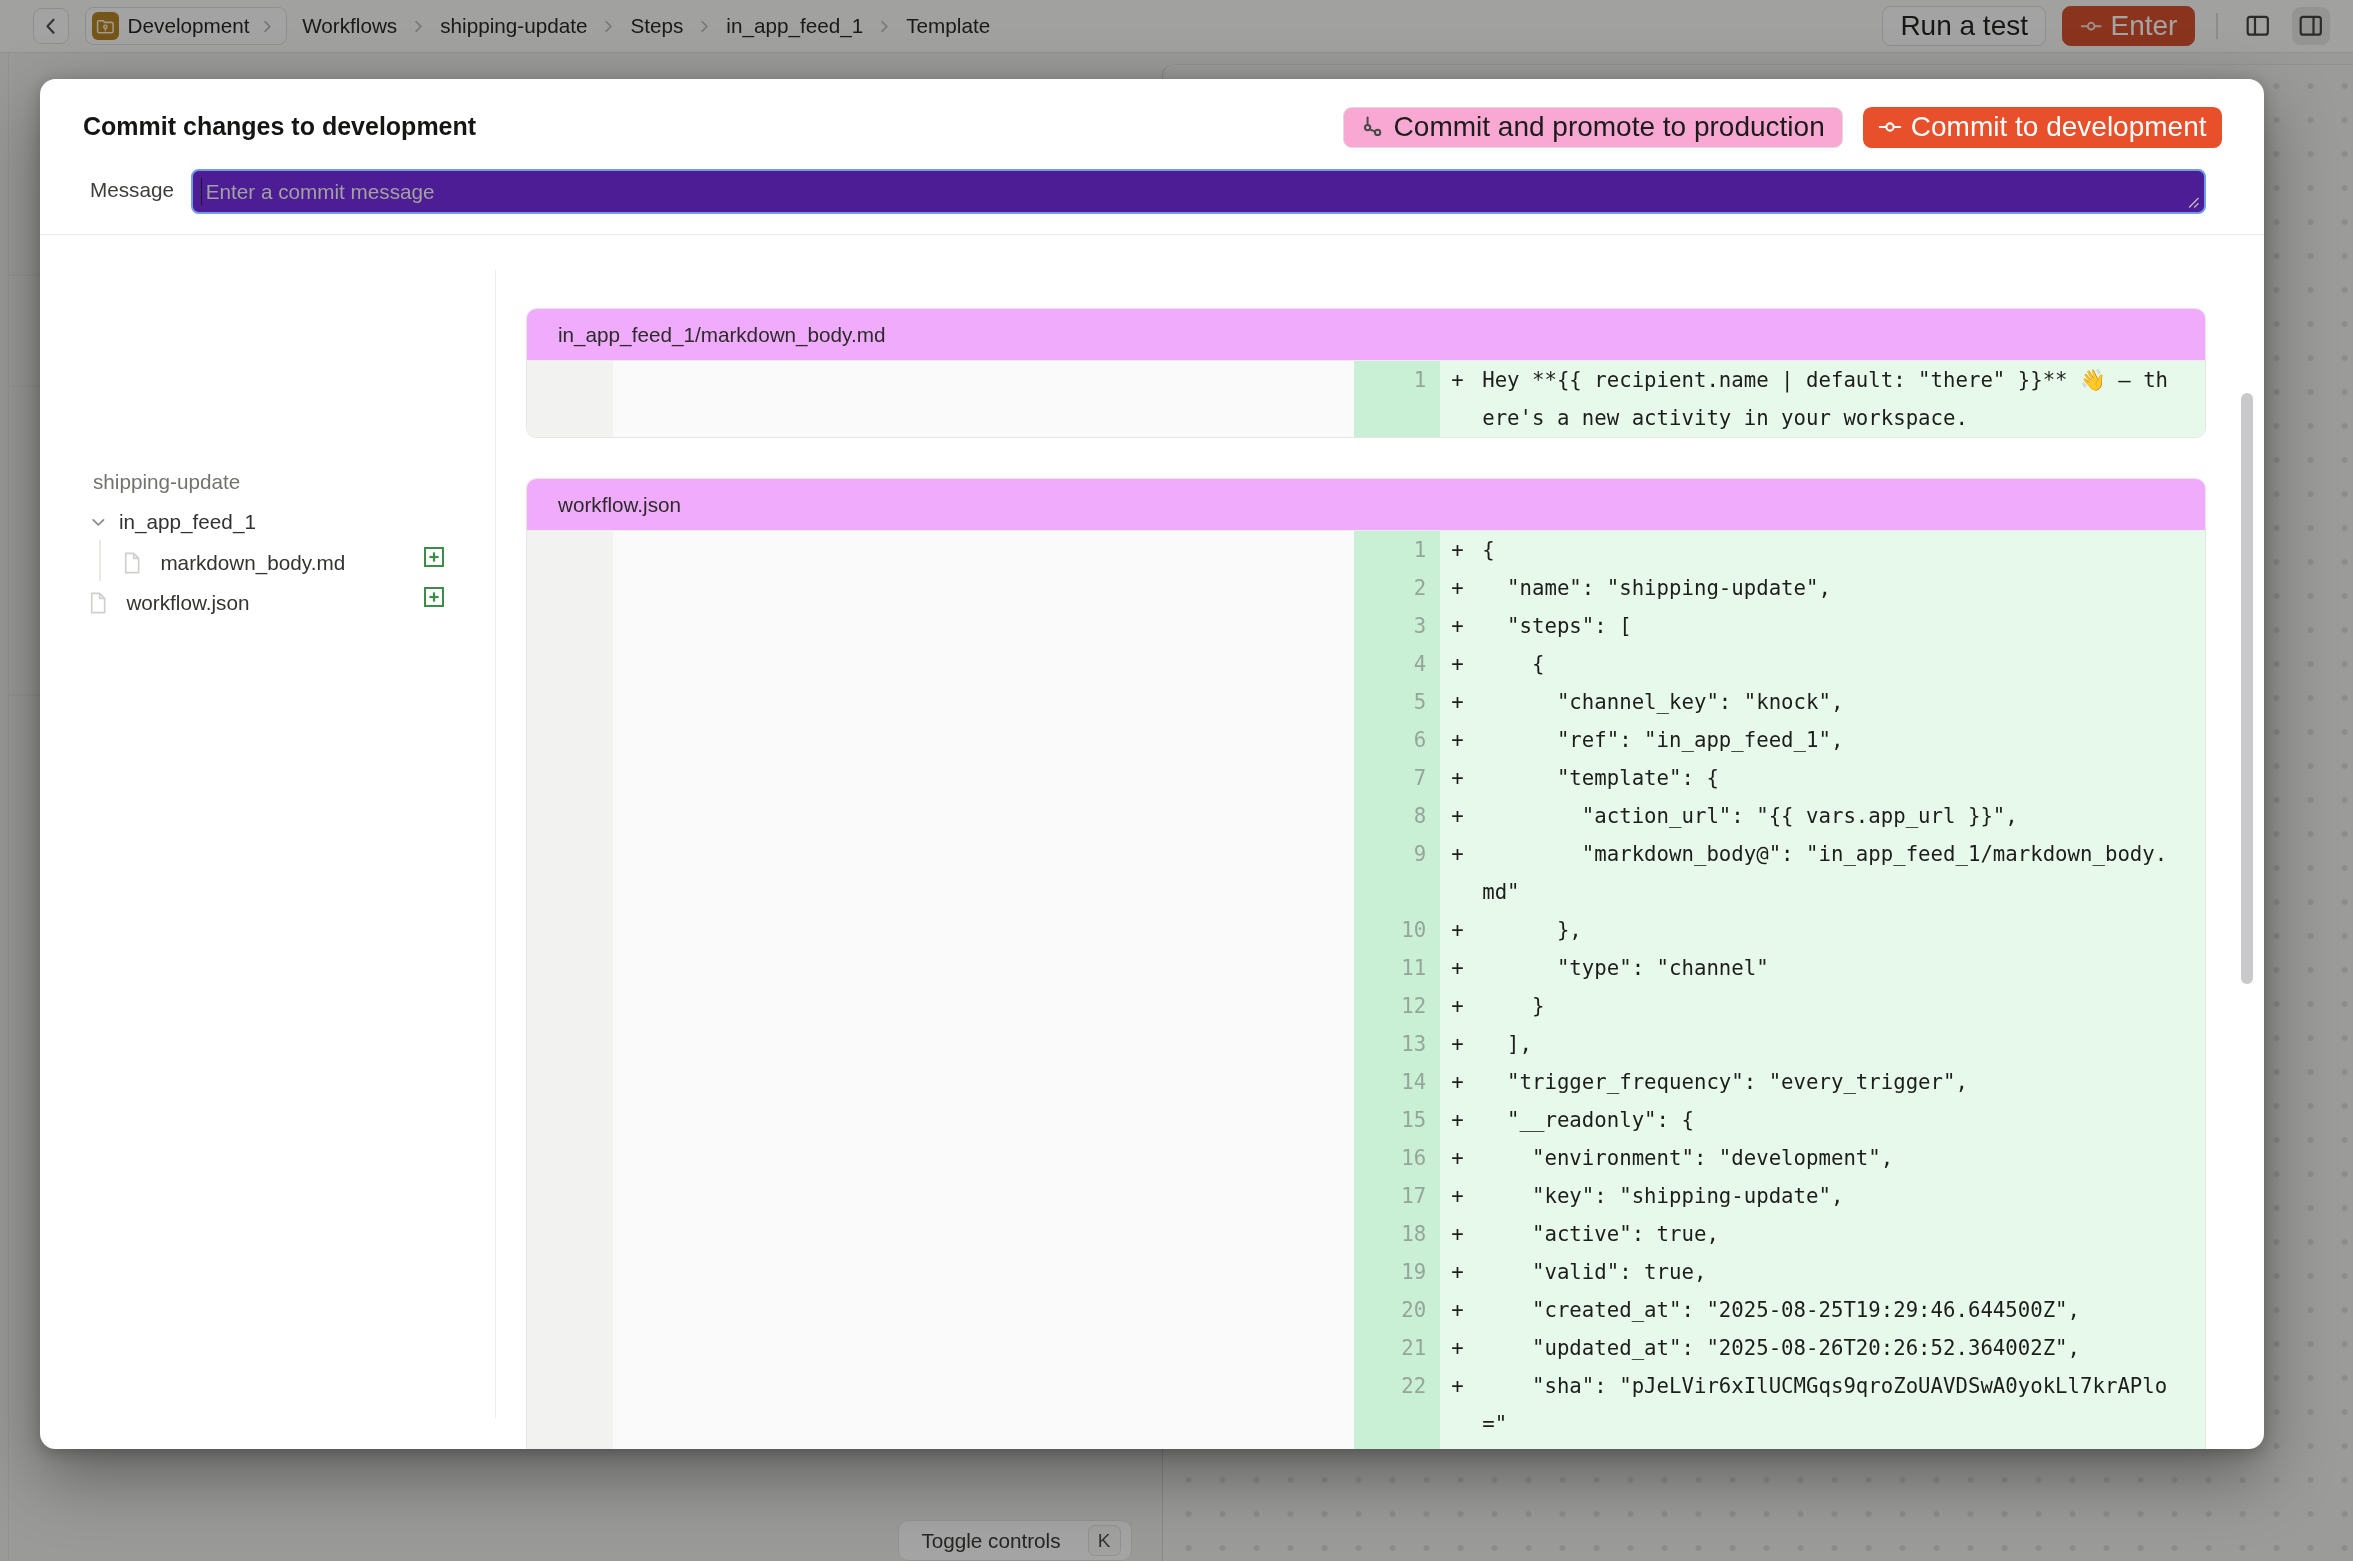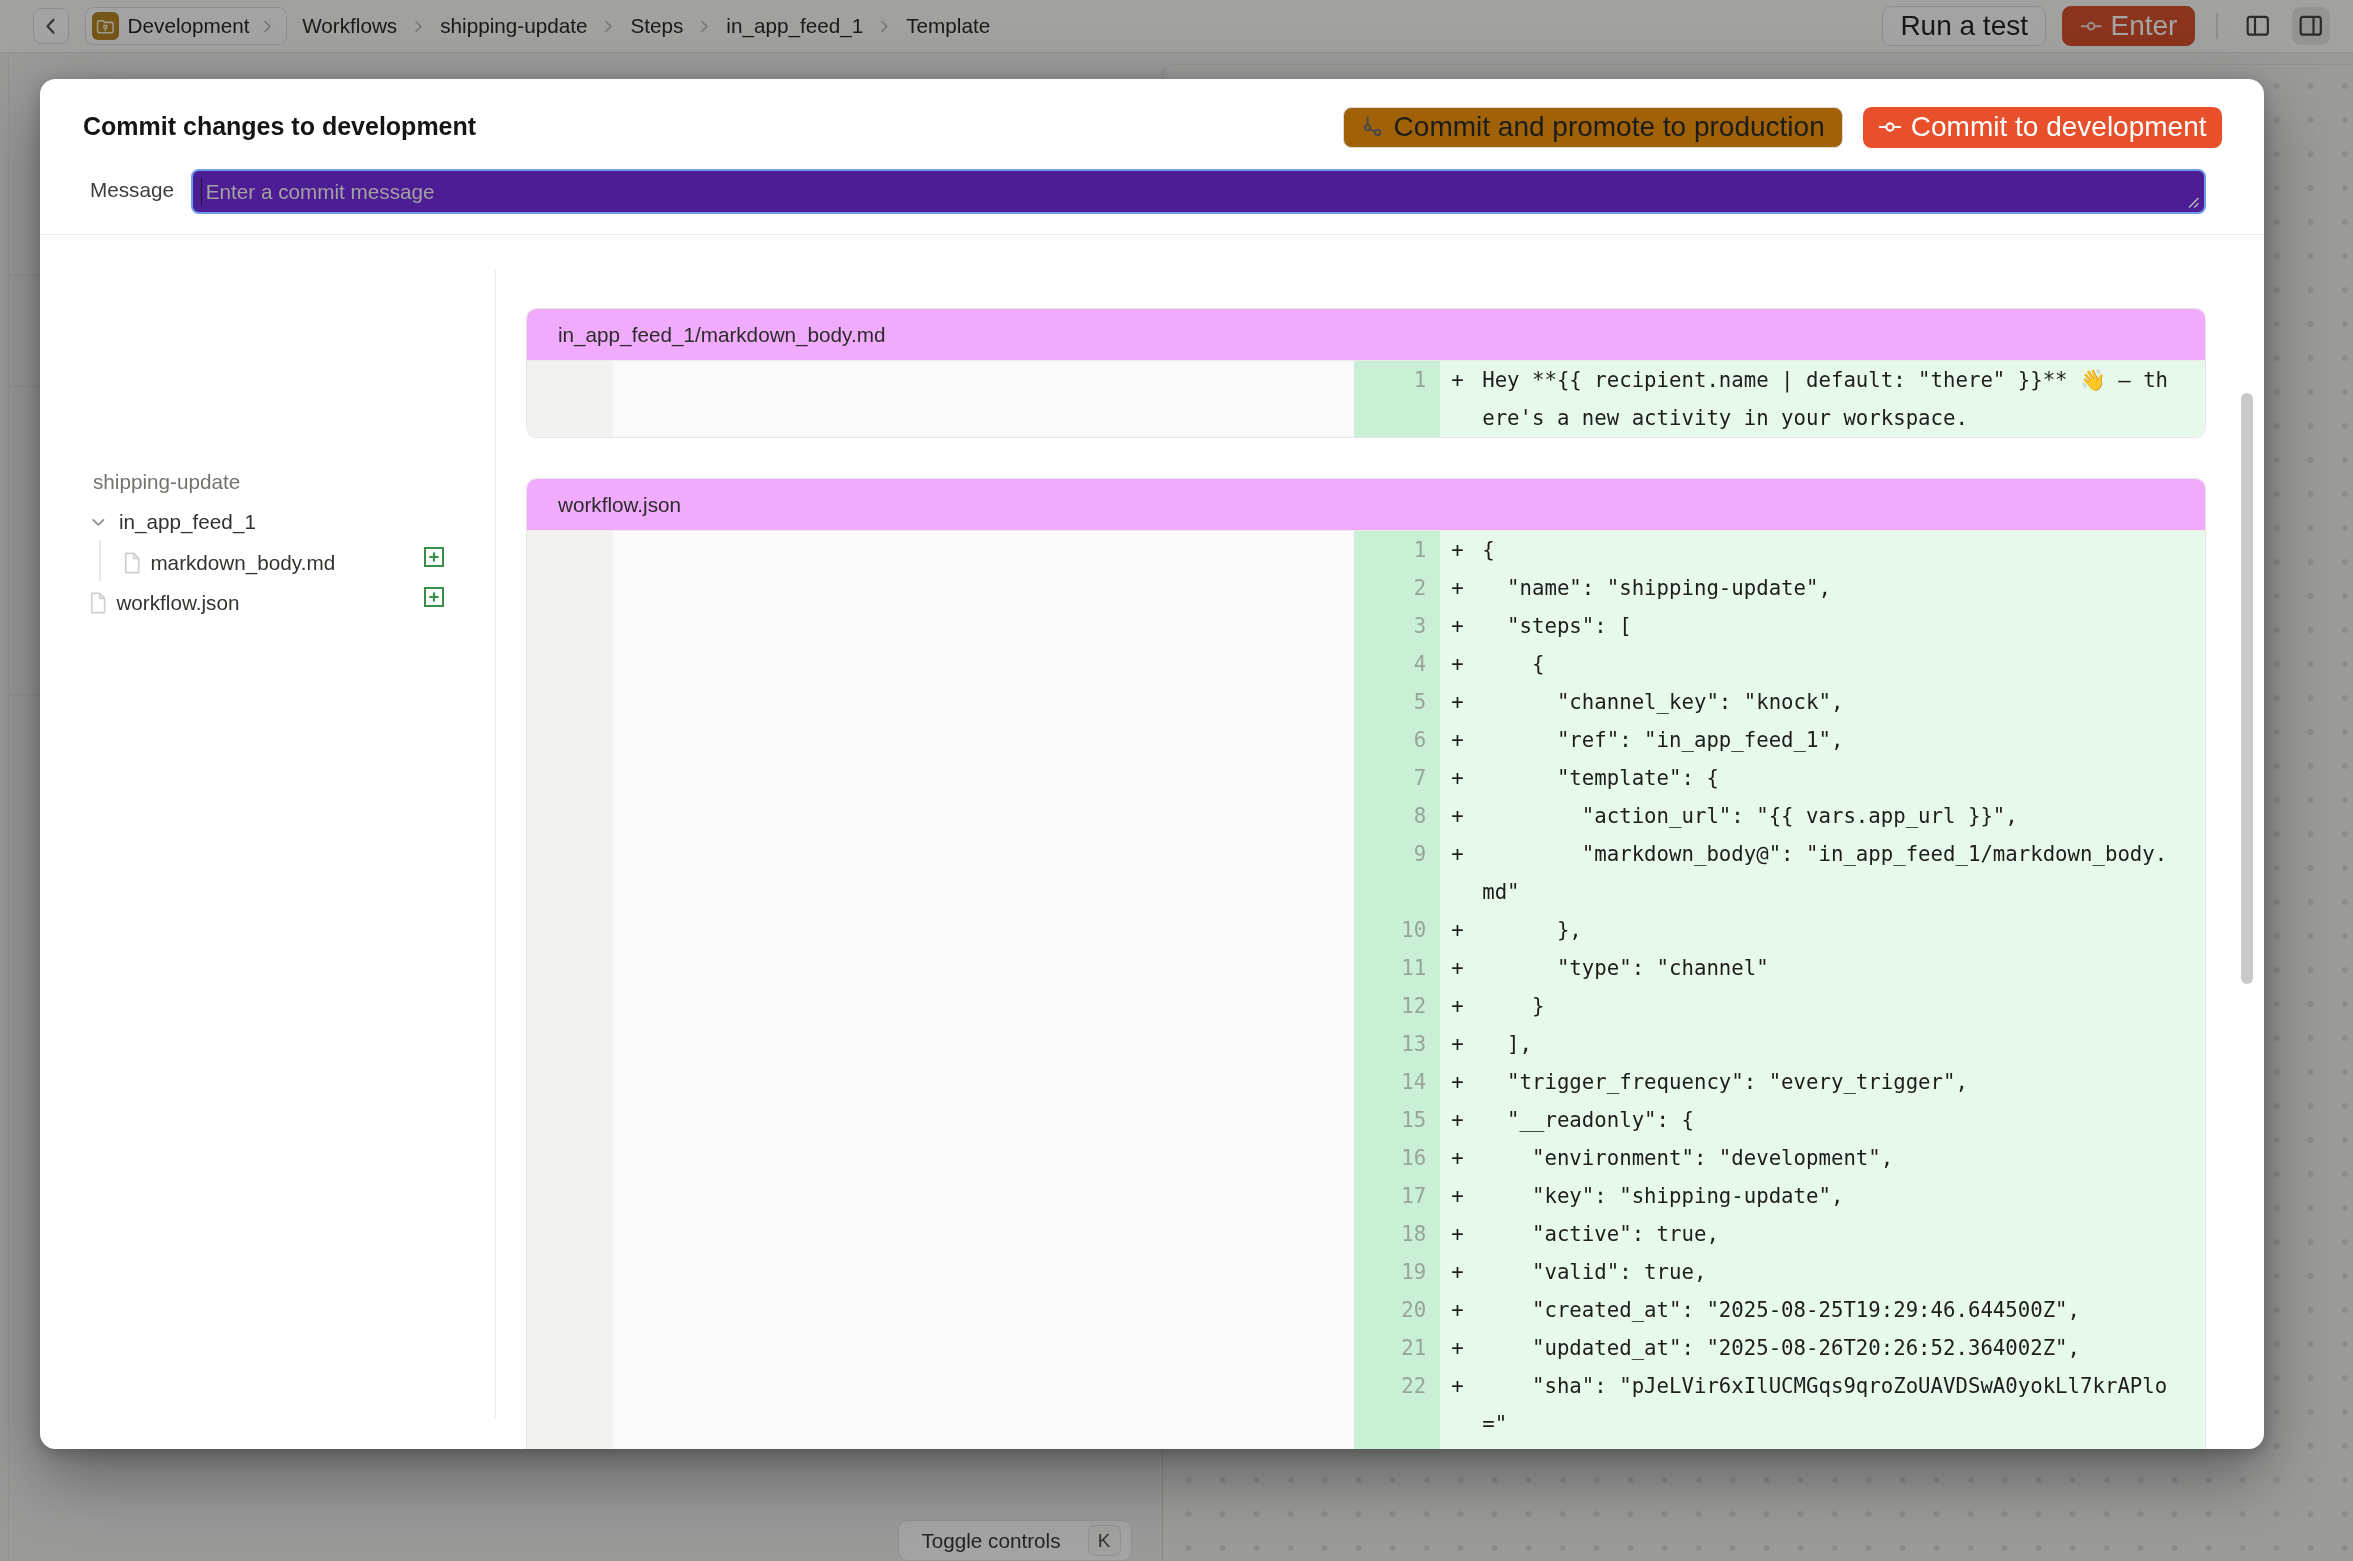--- a/index.html
+++ b/index.html
@@ -67,41 +67,41 @@
 
   
   .modal {
     position:absolute; left:40px; top:79px; width:2224px; height:1370px;
     background:#ffffff; border-radius:15.5px; overflow:hidden;
     box-shadow:0 26px 69px rgba(0,0,0,0.38), 0 3.4px 15.5px rgba(0,0,0,0.22);
     padding-left:28px;
   }
   .modal-title { position:absolute; left:43px; top:33px; font-size:25px; font-weight:700; color:#151513; }
   .modal-actions { position:absolute; right:42px; top:27.5px; display:flex; gap:20px; }
-  .btn.ghost { border:1.7px solid #DCDCD9; background:#a16207; height:41px; }
+  .btn.ghost { border:1.7px solid #DCDCD9; background:#f9a8d4; height:41px; }
   .btn.accent { background:#E8502C; border:none; color:#fff; height:41px; padding:0 15.5px; }
   .msg-label { position:absolute; left:50px; top:99px; font-size:20.7px; color:#3d3d3a; }
   .msg-box {
     position:absolute; left:151px; top:90px; width:2015px; height:45px;
     border:2.6px solid #6F9BEB; border-radius:7.7px; background:#4c1d95;
     display:flex; align-items:center; padding-left:7.7px;
   }
   .caret { width:1.7px; height:27.5px; background:#1a1a1a; margin-right:3.4px; }
   .placeholder { font-size:20.7px; color:#A2A29E; }
   .grip { position:absolute; right:2.6px; bottom:1.7px; }
   .head-divider { position:absolute; left:0; top:155px; width:2224px; height:0.9px; background:#ECECE9; }
 
   
   .tree { position:absolute; left:0; top:155px; width:455px; height:1215px; font-size:20.7px; }
   .tree-vdivider { position:absolute; left:455px; top:191px; width:0.9px; height:1148px; background:#ECECE9; }
   .trow { position:absolute; display:flex; align-items:center; height:38px; }
   .tree-root { left:53px; top:229px; color:#73736D; }
   .tree-step { left:48px; top:269px; color:#323230; gap:10.3px; }
   .tree-connector { position:absolute; left:59px; top:306px; width:1.7px; height:41px; background:#E8E8E5; }
-  .tree-file { color:#33332f; gap:7px; }
+  .tree-file { color:#33332f; gap:17px; }
   .tree-file1 { left:81px; top:310px; }
   .tree-file2 { left:47px; top:350px; }
   .tree-plus { position:absolute; width:26px; height:26px; display:flex; align-items:center; justify-content:center; }
   .plus1 { left:381px; top:310px; }
   .plus2 { left:381px; top:350px; }
 
   
   .diffcol { position:absolute; left:486px; top:155px; width:1680px; padding-top:74px; }
   .diffpanel {
     border:1.7px solid #E5E5E2; border-radius:10.3px; overflow:hidden; background:#fff;

